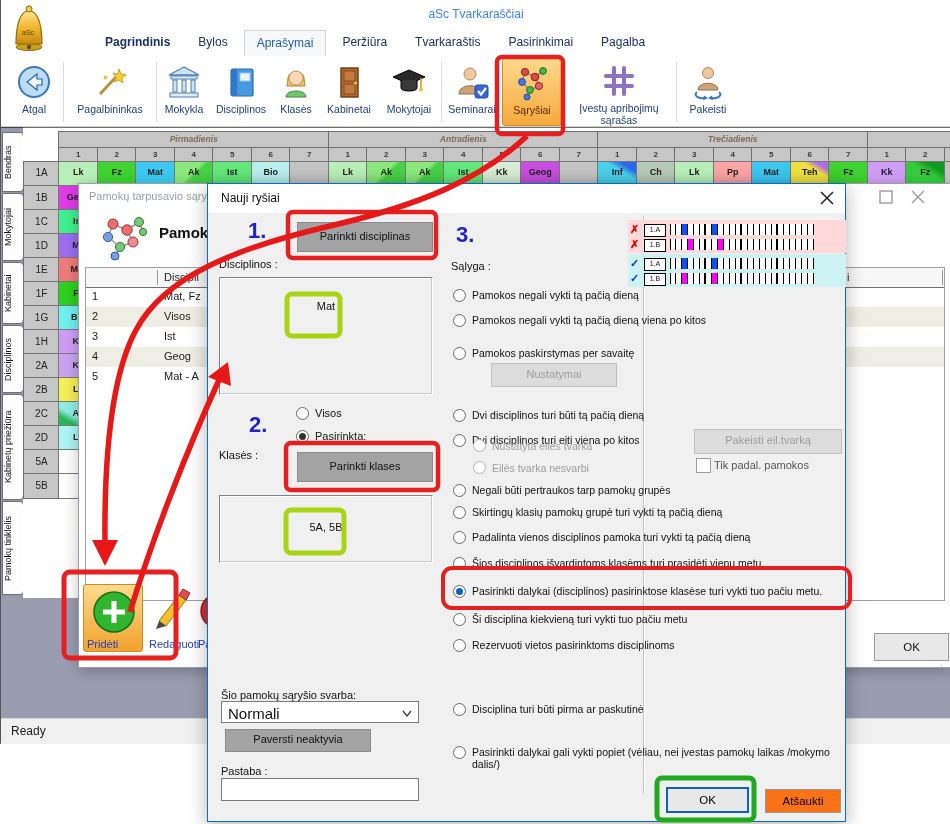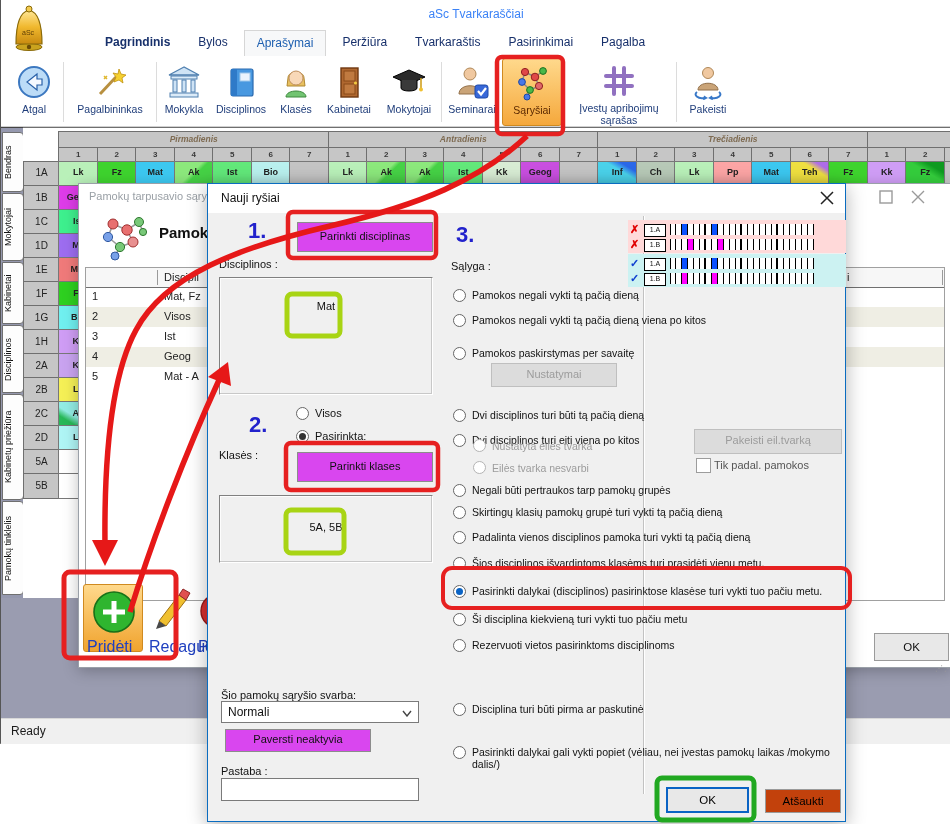--- a/index.html
+++ b/index.html
@@ -43,48 +43,48 @@
   #dialog1{left:78px;top:183px;width:874px;height:485px;background:#fff;border:1px solid #9aa0a8;box-shadow:0 3px 14px rgba(0,0,0,.25);}
   #d1-title{left:10px;top:6px;font-size:11px;color:#9aa0a6;white-space:nowrap;overflow:hidden;width:700px;}
   #d1-heading{left:80px;top:40px;font-size:15px;font-weight:bold;color:#111;white-space:nowrap;}
   #d1-table{left:6px;top:83px;width:860px;height:334px;border:1px solid #a0a0a0;background:#fff;}
   #d1-thead{position:absolute;left:0;top:0;width:100%;height:19px;background:#f7f7f7;border-bottom:1px solid #707070;font-size:11px;color:#222;}
   .d1row{position:absolute;left:0;width:100%;height:20px;font-size:11px;color:#222;}
   .d1row.alt{background:#efeee4;}
   .d1n{position:absolute;left:6px;top:3px;}
   .d1v{position:absolute;left:78px;top:3px;}
   .d1div{position:absolute;top:2px;width:1px;height:15px;background:#9a9a9a;}
-  .toolbtn-label{position:absolute;font-size:16px;color:#2040c0;}
+  .toolbtn-label{position:absolute;font-size:11px;color:#2040c0;}
   #d1-add-btn{left:4px;top:400px;width:60px;height:68px;background:linear-gradient(#ffd98c,#f0a32e);border:1px solid #d08a20;border-radius:3px;}
   #d1-ok{left:795px;top:449px;width:75px;height:28px;background:#e8e8e8;border:1px solid #9a9a9a;font-size:11.5px;text-align:center;line-height:26px;color:#111;}
   #d1-grip{left:856px;top:480px;font-size:8px;color:#999;letter-spacing:1px;}
 
   
   #dialog2{left:207px;top:183px;width:639px;height:639px;background:#f0f0f0;border:1px solid #0a6cc0;box-shadow:0 4px 18px rgba(0,0,0,.3);}
   #d2-titlebar{left:0;top:0;width:100%;height:29px;background:#fff;}
   #d2-title{left:13px;top:7px;font-size:12px;color:#111;}
   .bignum{position:absolute;font-size:22px;font-weight:bold;color:#2222cc;}
   .dlabel{position:absolute;font-size:11px;color:#111;}
-  .btn{position:absolute;background:#d946ef;border:1px solid #8c8c8c;font-size:11px;color:#111;text-align:center;}
+  .btn{position:absolute;background:#a3a3a3;border:1px solid #8c8c8c;font-size:11px;color:#111;text-align:center;}
   .btn.dis{background:#dcdcdc;border-color:#bfbfbf;color:#9c9c9c;}
   .gbox{position:absolute;border:1px solid #9a9a9a;border-top-color:#808080;border-left-color:#808080;border-bottom-color:#fff;border-right-color:#fff;box-shadow:inset -1px -1px 0 #c8c8c8, inset 1px 1px 0 #fdfdfd;background:#f0f0f0;}
   .rad{width:13px;height:13px;border:1px solid #666;border-radius:50%;background:#fff;box-sizing:border-box;position:relative;flex:0 0 13px;}
   .rad.sel::after{content:"";position:absolute;left:2px;top:2px;width:7px;height:7px;border-radius:50%;background:#0a63c4;}
   .rad.sel.dark::after{background:#333;}
   .rad.dis{border-color:#b4b4b4;}
   .opt{position:absolute;left:245px;display:flex;gap:6px;align-items:flex-start;font-size:10.5px;color:#111;white-space:nowrap;}
   .opt .rad{margin-top:0;}
   .opt.wrap{white-space:normal;}
   .opt.wrap span.optlabel{max-width:368px;display:inline-block;}
   .subopt{position:absolute;display:flex;gap:6px;align-items:center;font-size:10.5px;color:#9c9c9c;}
   #d2-divider{left:435px;top:32px;width:1px;height:578px;background:#c2c2c2;box-shadow:1px 0 0 #fff;}
-  #d2-combo{left:13px;top:517px;width:198px;height:22px;background:#fff;border:1px solid #7a7a7a;font-size:12px;color:#111;padding:3px 0 0 6px;}
+  #d2-combo{left:13px;top:517px;width:198px;height:22px;background:#fff;border:1px solid #7a7a7a;font-size:15px;color:#111;padding:3px 0 0 6px;}
   #d2-note-input{left:13px;top:594px;width:198px;height:23px;background:#fff;border:1px solid #7a7a7a;font-size:11px;padding:0 4px;}
   #d2-ok{left:458px;top:603px;width:83px;height:26px;background:#e8e8e8;border:1px solid #0a63c4;box-shadow:inset 0 0 0 1px #0a63c4;font-size:11.5px;text-align:center;line-height:24px;}
-  #d2-cancel{left:557px;top:605px;width:76px;height:24px;background:#c2410c;border:1px solid #9a9a9a;font-size:11.5px;text-align:center;line-height:22px;}
+  #d2-cancel{left:557px;top:605px;width:76px;height:24px;background:#f97316;border:1px solid #9a9a9a;font-size:11.5px;text-align:center;line-height:22px;}
   .chk{position:absolute;width:13px;height:13px;background:#fff;border:1px solid #9c9c9c;}
 
   
   #cond{left:420px;top:36px;width:218px;height:68px;}
   .cpanel{position:absolute;left:0;width:218px;height:33px;}
   .cpanel.pink{background:#ffd9d9;}
   .cpanel.cyan{background:#ccf2f2;}
   .crow{position:absolute;height:13px;}
   .cmark{position:absolute;left:2px;top:0;font-size:11px;font-weight:bold;line-height:13px;}
   .cmark.x{color:#e00000;}

